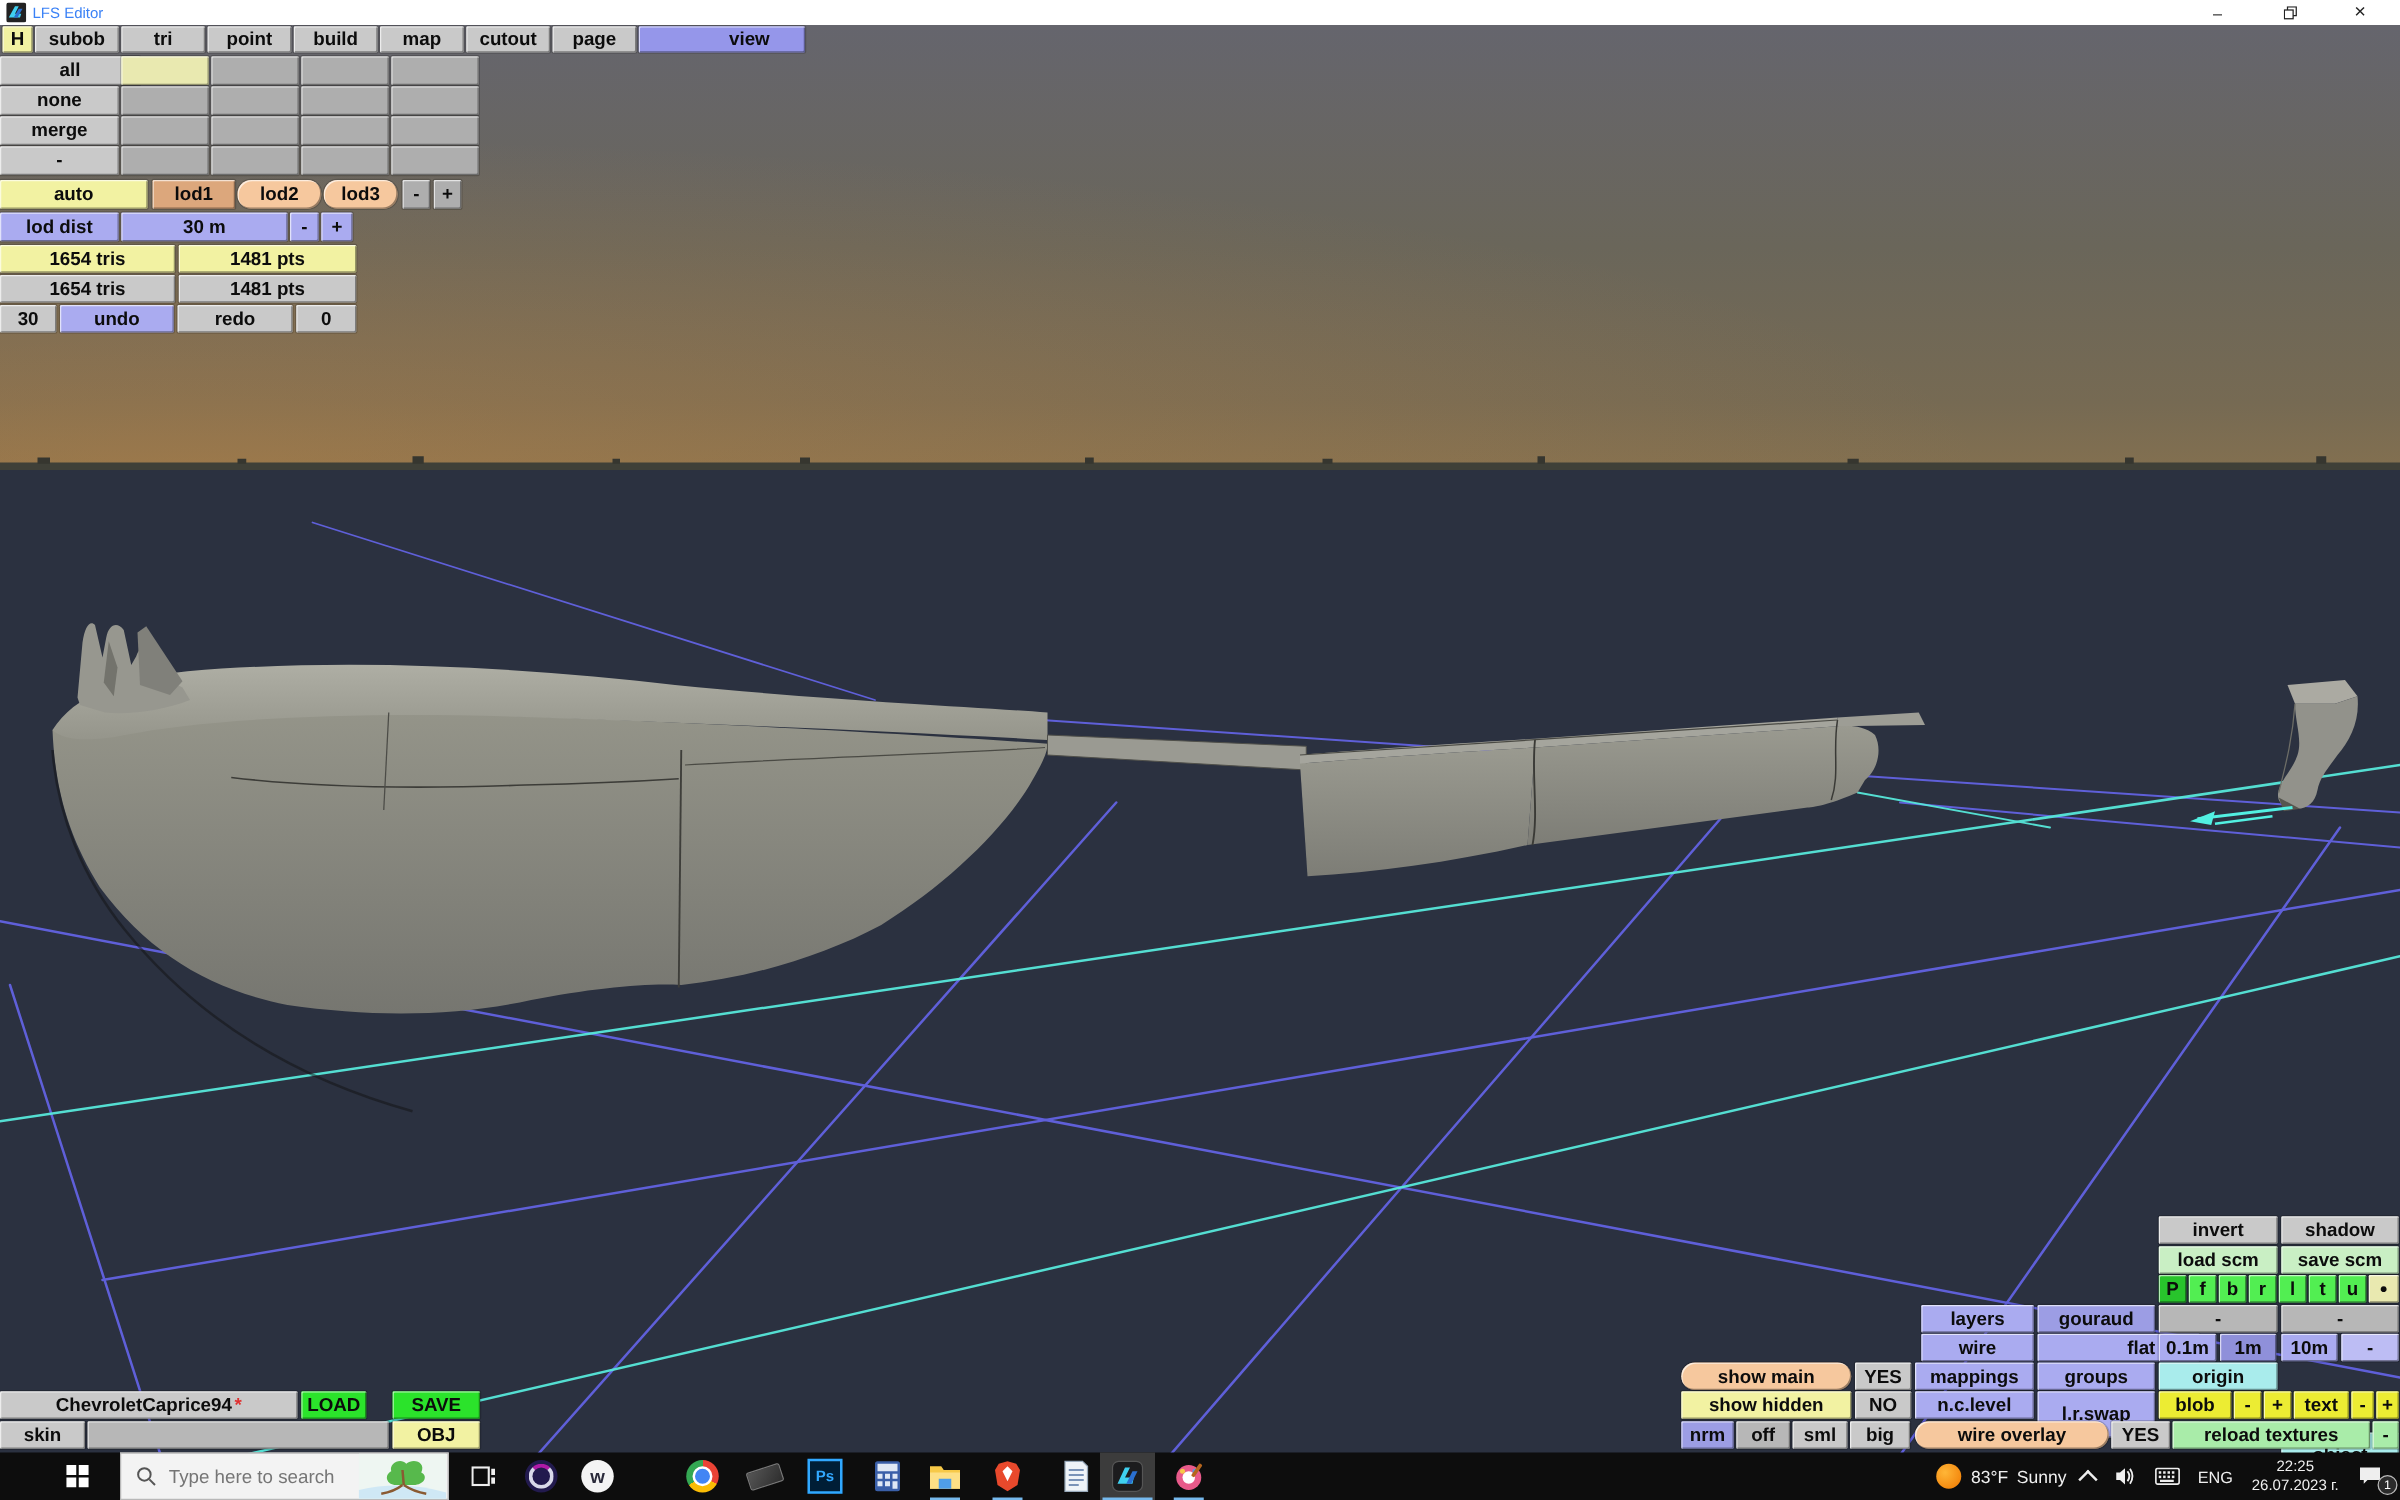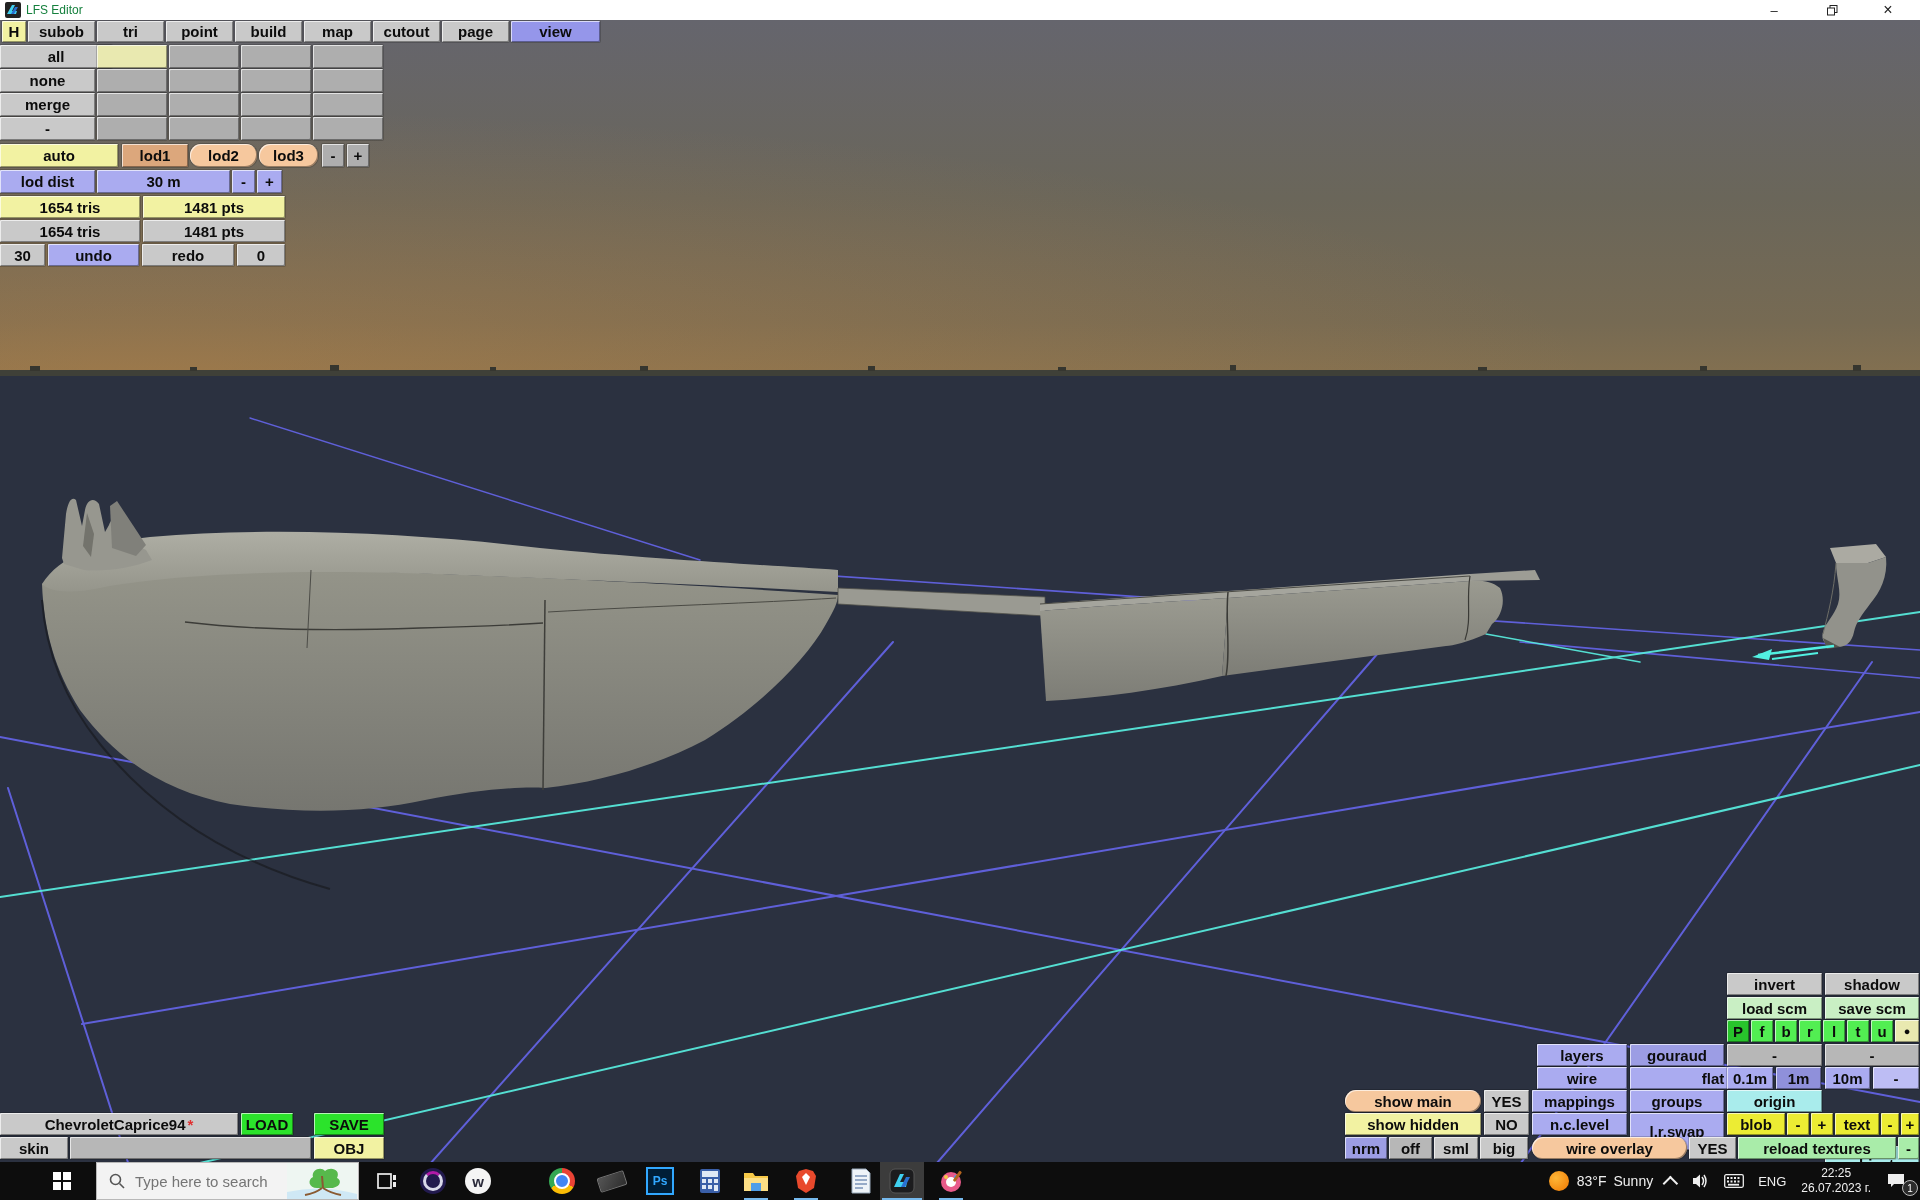--- a/index.html
+++ b/index.html
@@ -1,21 +1,21 @@
 <!DOCTYPE html>
 <html style="--btn_gray: #c9c9c9; --btn_gray_dark: #b7b7b7; --btn_cell: #aeaeae; --btn_yellow: #f2f2a2; --btn_yellow_sel: #e9e9b0; --btn_peach: #f6c89e; --btn_tan: #dca77c; --btn_purple: #aaabf0; --btn_purple_mid: #9c9de4; --btn_purple_sel: #8f90da; --btn_purple_light: #bdbdf4; --btn_green: #2be32b; --btn_green_light: #a9eca9; --btn_green_pale: #c9efc4; --btn_green_bright: #52ee52; --btn_green_deep: #28c42c; --btn_cyan: #a9ecec; --btn_yellow_bright: #ecec33; --tab_active: #9596ea; --grid_blue: #6565ea; --grid_cyan: #57e8da; --ground: #2b3140; --sky_top: #65656d; --sky_warm: #7d6b52; --model_light: #a9a9a0; --model_mid: #8f8f87; --model_dark: #7a7a72; --taskbar: #0d0d0d; --accent_red: #e03030;"><head>
 <meta charset="utf-8">
 <style>
   html,body{margin:0;padding:0;width:1920px;height:1200px;overflow:hidden;
     font-family:"Liberation Sans","DejaVu Sans",sans-serif;}
   #stage{position:relative;width:1920px;height:1200px;background:#2b3140;}
   #scene{position:absolute;left:0;top:0;}
   
   #titlebar{position:absolute;left:0;top:0;width:1920px;height:20px;background:#ffffff;z-index:40;}
-  #titlebar .title{position:absolute;left:26px;top:3px;font-size:12px;color:#15803d;}
+  #titlebar .title{position:absolute;left:26px;top:3px;font-size:12px;color:#3b82f6;}
   .appicon{position:absolute;left:5px;top:2px;width:16px;height:16px;}
   .winbtn{position:absolute;top:0;width:44px;height:20px;display:flex;align-items:center;justify-content:center;color:#222;font-size:13px;}
   
   .btn{position:absolute;display:flex;align-items:center;justify-content:center;
     font-weight:bold;font-size:15px;color:#0c0c0c;line-height:1;white-space:nowrap;
     box-shadow:inset 1px 1px 0 rgba(255,255,255,.65), inset -1px -1px 0 rgba(0,0,0,.38), 0 0 0 1px rgba(0,0,0,.18);
     border-radius:1px;z-index:30;}
   .sm{font-size:14px;}
   .c-gray{background:var(--btn_gray);}
   .c-gray2{background:var(--btn_gray_dark);}
@@ -28,21 +28,21 @@
   .c-purplemid{background:var(--btn_purple_mid);}
   .c-purplesel{background:var(--btn_purple_sel);}
   .c-purplelight{background:var(--btn_purple_light);}
   .c-green{background:var(--btn_green);}
   .c-greenlight{background:var(--btn_green_light);}
   .c-greenpale{background:var(--btn_green_pale);}
   .c-greenbright{background:var(--btn_green_bright);}
   .c-greendeep{background:var(--btn_green_deep);}
   .c-cyanbtn{background:var(--btn_cyan);}
   .c-byellow{background:var(--btn_yellow_bright);}
-  .c-tabactive{background:var(--tab_active);}
+  .c-tabactive{background:var(--tab_active);padding-left:44px;}
   .red{color:var(--accent_red);margin-left:2px;}
   
   #taskbar{position:absolute;left:0;top:1162px;width:1920px;height:38px;background:var(--taskbar);z-index:50;}
   .tb-icon{position:absolute;top:0;width:44px;height:38px;display:flex;align-items:center;justify-content:center;}
   .tb-active{background:#3c3c3c;}
   .tb-underline{position:absolute;bottom:0;left:10px;width:24px;height:2px;background:#76b9ed;}
   #searchbox{position:absolute;left:96px;top:0;width:263px;height:38px;background:#f3f3f3;border:1px solid #b8b8b8;box-sizing:border-box;display:flex;align-items:center;overflow:hidden;}
   #searchbox input{border:none;outline:none;background:transparent;font-size:15px;color:#3c3c3c;width:150px;font-family:"Liberation Sans",sans-serif;}
   #tray{position:absolute;right:0;top:0;height:38px;display:flex;align-items:center;color:#f0f0f0;}
   .tray-item{display:flex;align-items:center;justify-content:center;height:38px;padding:0 7px;font-size:13px;}

